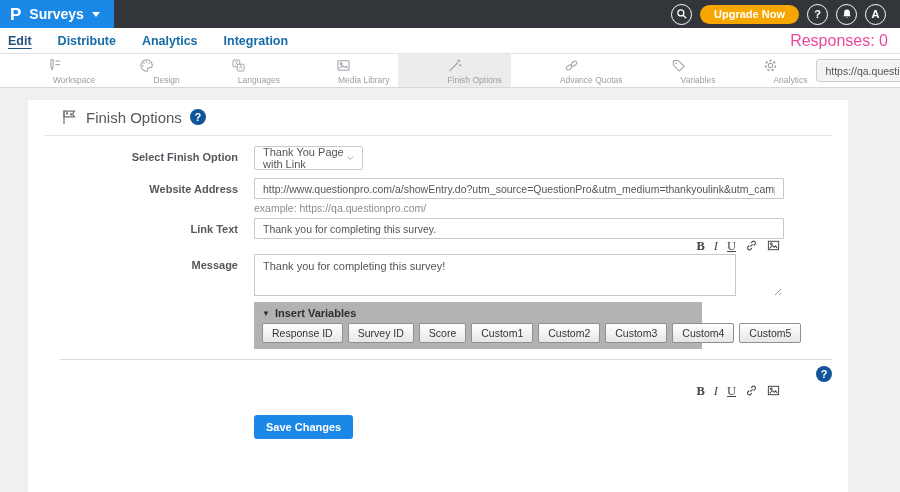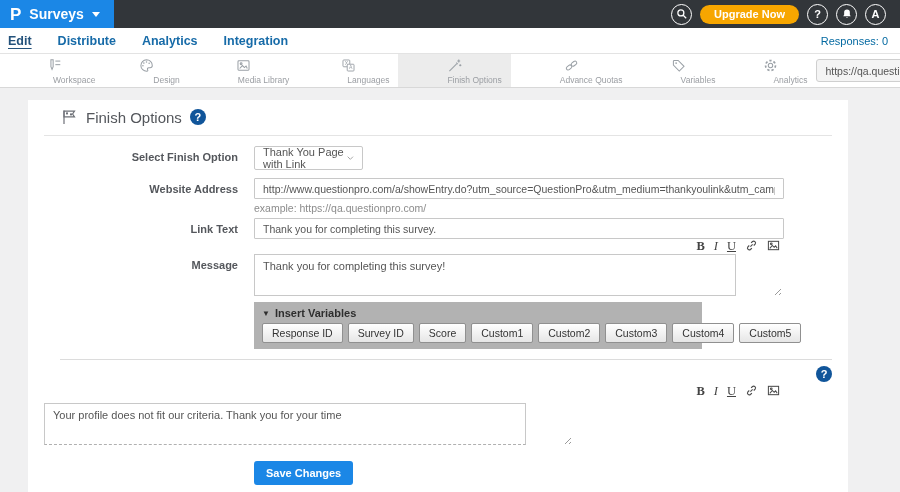--- a/index.html
+++ b/index.html
@@ -25,21 +25,21 @@
                 font-size:11px; font-weight:700; cursor:pointer; flex:0 0 auto; }
   .upgrade-btn { background:#f7a600; color:#fff; font-size:11px; font-weight:700;
                  border:none; border-radius:10px; height:19px; padding:0 14px; cursor:pointer; }
 
   
   .subnav { height:26px; background:#fff; border-bottom:1px solid #e3e3e3;
             display:flex; align-items:center; padding:0 12px 0 8px; }
   .subnav a { font-size:12.5px; font-weight:600; color:#176ba8; text-decoration:none;
               margin-right:26px; cursor:pointer; }
   .subnav a.active { color:#24527b; text-decoration:underline; text-underline-offset:3px; }
-  .responses { margin-left:auto; font-size:11px; color:#0369a1; }
+  .responses { margin-left:auto; font-size:16px; color:#ec4899; }
 
   
   .ribbon { height:34px; background:#fff; border-bottom:1px solid #d8d8d8;
             display:flex; align-items:stretch; padding-left:4px; }
   .ritem { display:flex; flex-direction:column; align-items:center; justify-content:center;
            gap:1px; padding:0 9px; cursor:pointer; color:#9aa0a6; }
   .ritem.active { background:#ececec; }
   .ritem .lbl { font-size:8.5px; color:#9b9ea3; white-space:nowrap;margin-left:40px; }
   .ritem svg { display:block; }
   .ribbon-right { margin-left:auto; display:flex; align-items:center; gap:10px; padding-right:10px; }
@@ -159,35 +159,35 @@
       <svg width="17" height="17" viewBox="0 0 20 20" fill="none" stroke="currentColor" stroke-width="1.2">
         <path d="M10 3.2a6.8 6.8 0 1 0 .4 13.6c1.1 0 1.5-1 .9-1.9-.7-1 .1-2.3 1.3-2.3h1.6a2.6 2.6 0 0 0 2.6-2.6C16.8 6 13.7 3.2 10 3.2z"></path>
         <circle cx="6.9" cy="7.2" r=".9" fill="currentColor" stroke="none"></circle>
         <circle cx="10" cy="5.8" r=".9" fill="currentColor" stroke="none"></circle>
         <circle cx="13.1" cy="7.3" r=".9" fill="currentColor" stroke="none"></circle>
         <circle cx="5.8" cy="10.4" r=".9" fill="currentColor" stroke="none"></circle>
       </svg>
       <span class="lbl">Design</span>
     </div>
     <div class="ritem">
-      <svg width="17" height="17" viewBox="0 0 20 20" fill="none" stroke="currentColor" stroke-width="1.2">
-        <rect x="3.5" y="4.5" width="13" height="11" rx="1"></rect>
-          <circle cx="7.2" cy="8" r="1.1"></circle>
-        <path d="M5.5 13.5l3.2-3.4 2.4 2.4 1.9-1.9 1.5 2.9"></path>
-      </svg>
-      <span class="lbl">Media Library</span>
-    </div>
-    <div class="ritem">
       <svg width="17" height="17" viewBox="0 0 20 20" fill="none" stroke="currentColor" stroke-width="1.1">
         <rect x="3.5" y="3.5" width="8" height="8" rx="1"></rect>
         <text x="7.5" y="9.6" font-size="6" fill="currentColor" stroke="none" text-anchor="middle" font-family="Liberation Sans, sans-serif">X</text>
         <rect x="8.5" y="8.5" width="8" height="8" rx="1" fill="#fff"></rect>
         <text x="12.5" y="14.6" font-size="6" fill="currentColor" stroke="none" text-anchor="middle" font-family="Liberation Sans, sans-serif">A</text>
       </svg>
       <span class="lbl">Languages</span>
+    </div>
+    <div class="ritem">
+      <svg width="17" height="17" viewBox="0 0 20 20" fill="none" stroke="currentColor" stroke-width="1.2">
+        <rect x="3.5" y="4.5" width="13" height="11" rx="1"></rect>
+          <circle cx="7.2" cy="8" r="1.1"></circle>
+        <path d="M5.5 13.5l3.2-3.4 2.4 2.4 1.9-1.9 1.5 2.9"></path>
+      </svg>
+      <span class="lbl">Media Library</span>
     </div>
     <div class="ritem active">
       <svg width="17" height="17" viewBox="0 0 20 20" fill="none" stroke="currentColor" stroke-width="1.3">
         <line x1="4" y1="16.5" x2="12.5" y2="8"></line>
           <path d="M12 6.5l1.8 1.8"></path>
         <path d="M15 3v3.4M13.3 4.7h3.4"></path>
           <path d="M16.8 8.6v2.4M15.6 9.8h2.4"></path>
       </svg>
       <span class="lbl">Finish Options</span>
     </div>
@@ -332,23 +332,20 @@
           <span class="fmt">
             <svg width="13" height="13" viewBox="0 0 14 14" fill="none" stroke="#4a4a4a" stroke-width="1.1">
               <rect x="1.5" y="2.5" width="11" height="9"></rect>
               <circle cx="4.6" cy="5.2" r=".9"></circle>
               <path d="M3 10l2.7-3 2 2L9.3 7.4 11 10"></path>
             </svg>
           </span>
         </div>
 
         <div class="frow term-row">
-          <div class="ta-wrap dashed">
-            <textarea style="">Your profile does not fit our criteria. Thank you for your time</textarea>
-          </div>
         </div>
 
         <button class="save-btn">Save Changes</button>
 
       </div>
     </section>
   </main>
 </div>
 
 </body></html>

